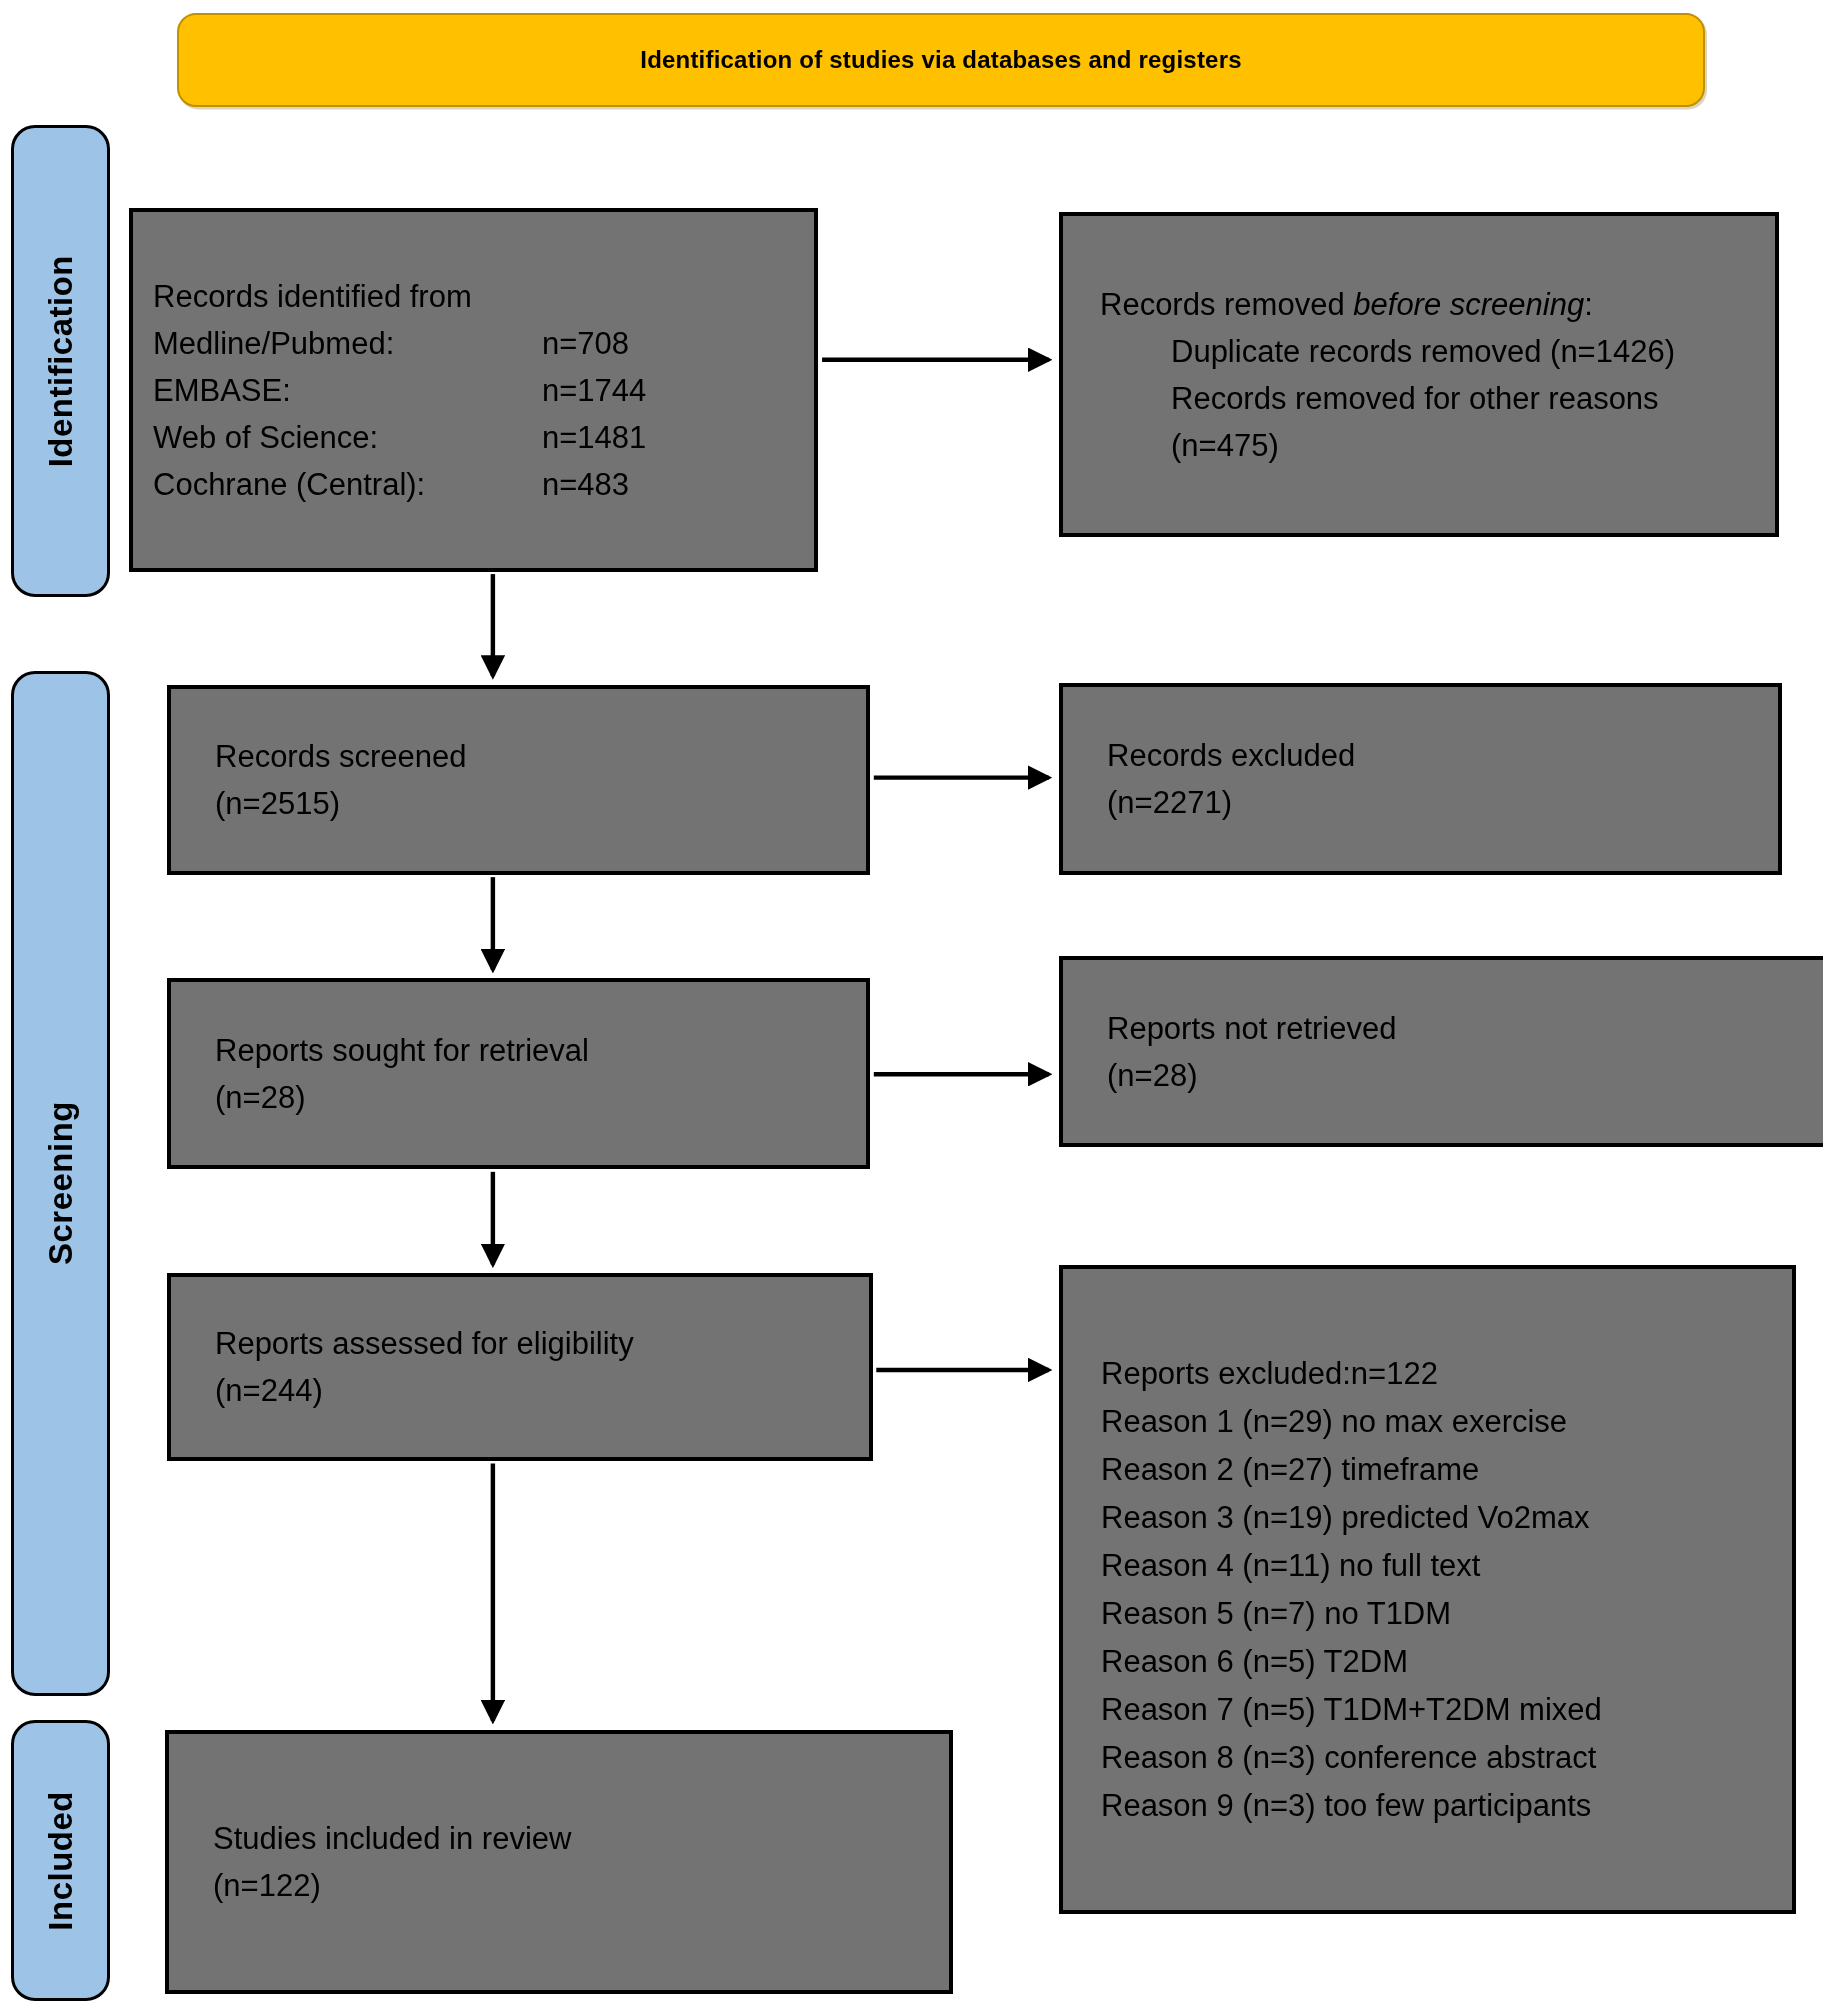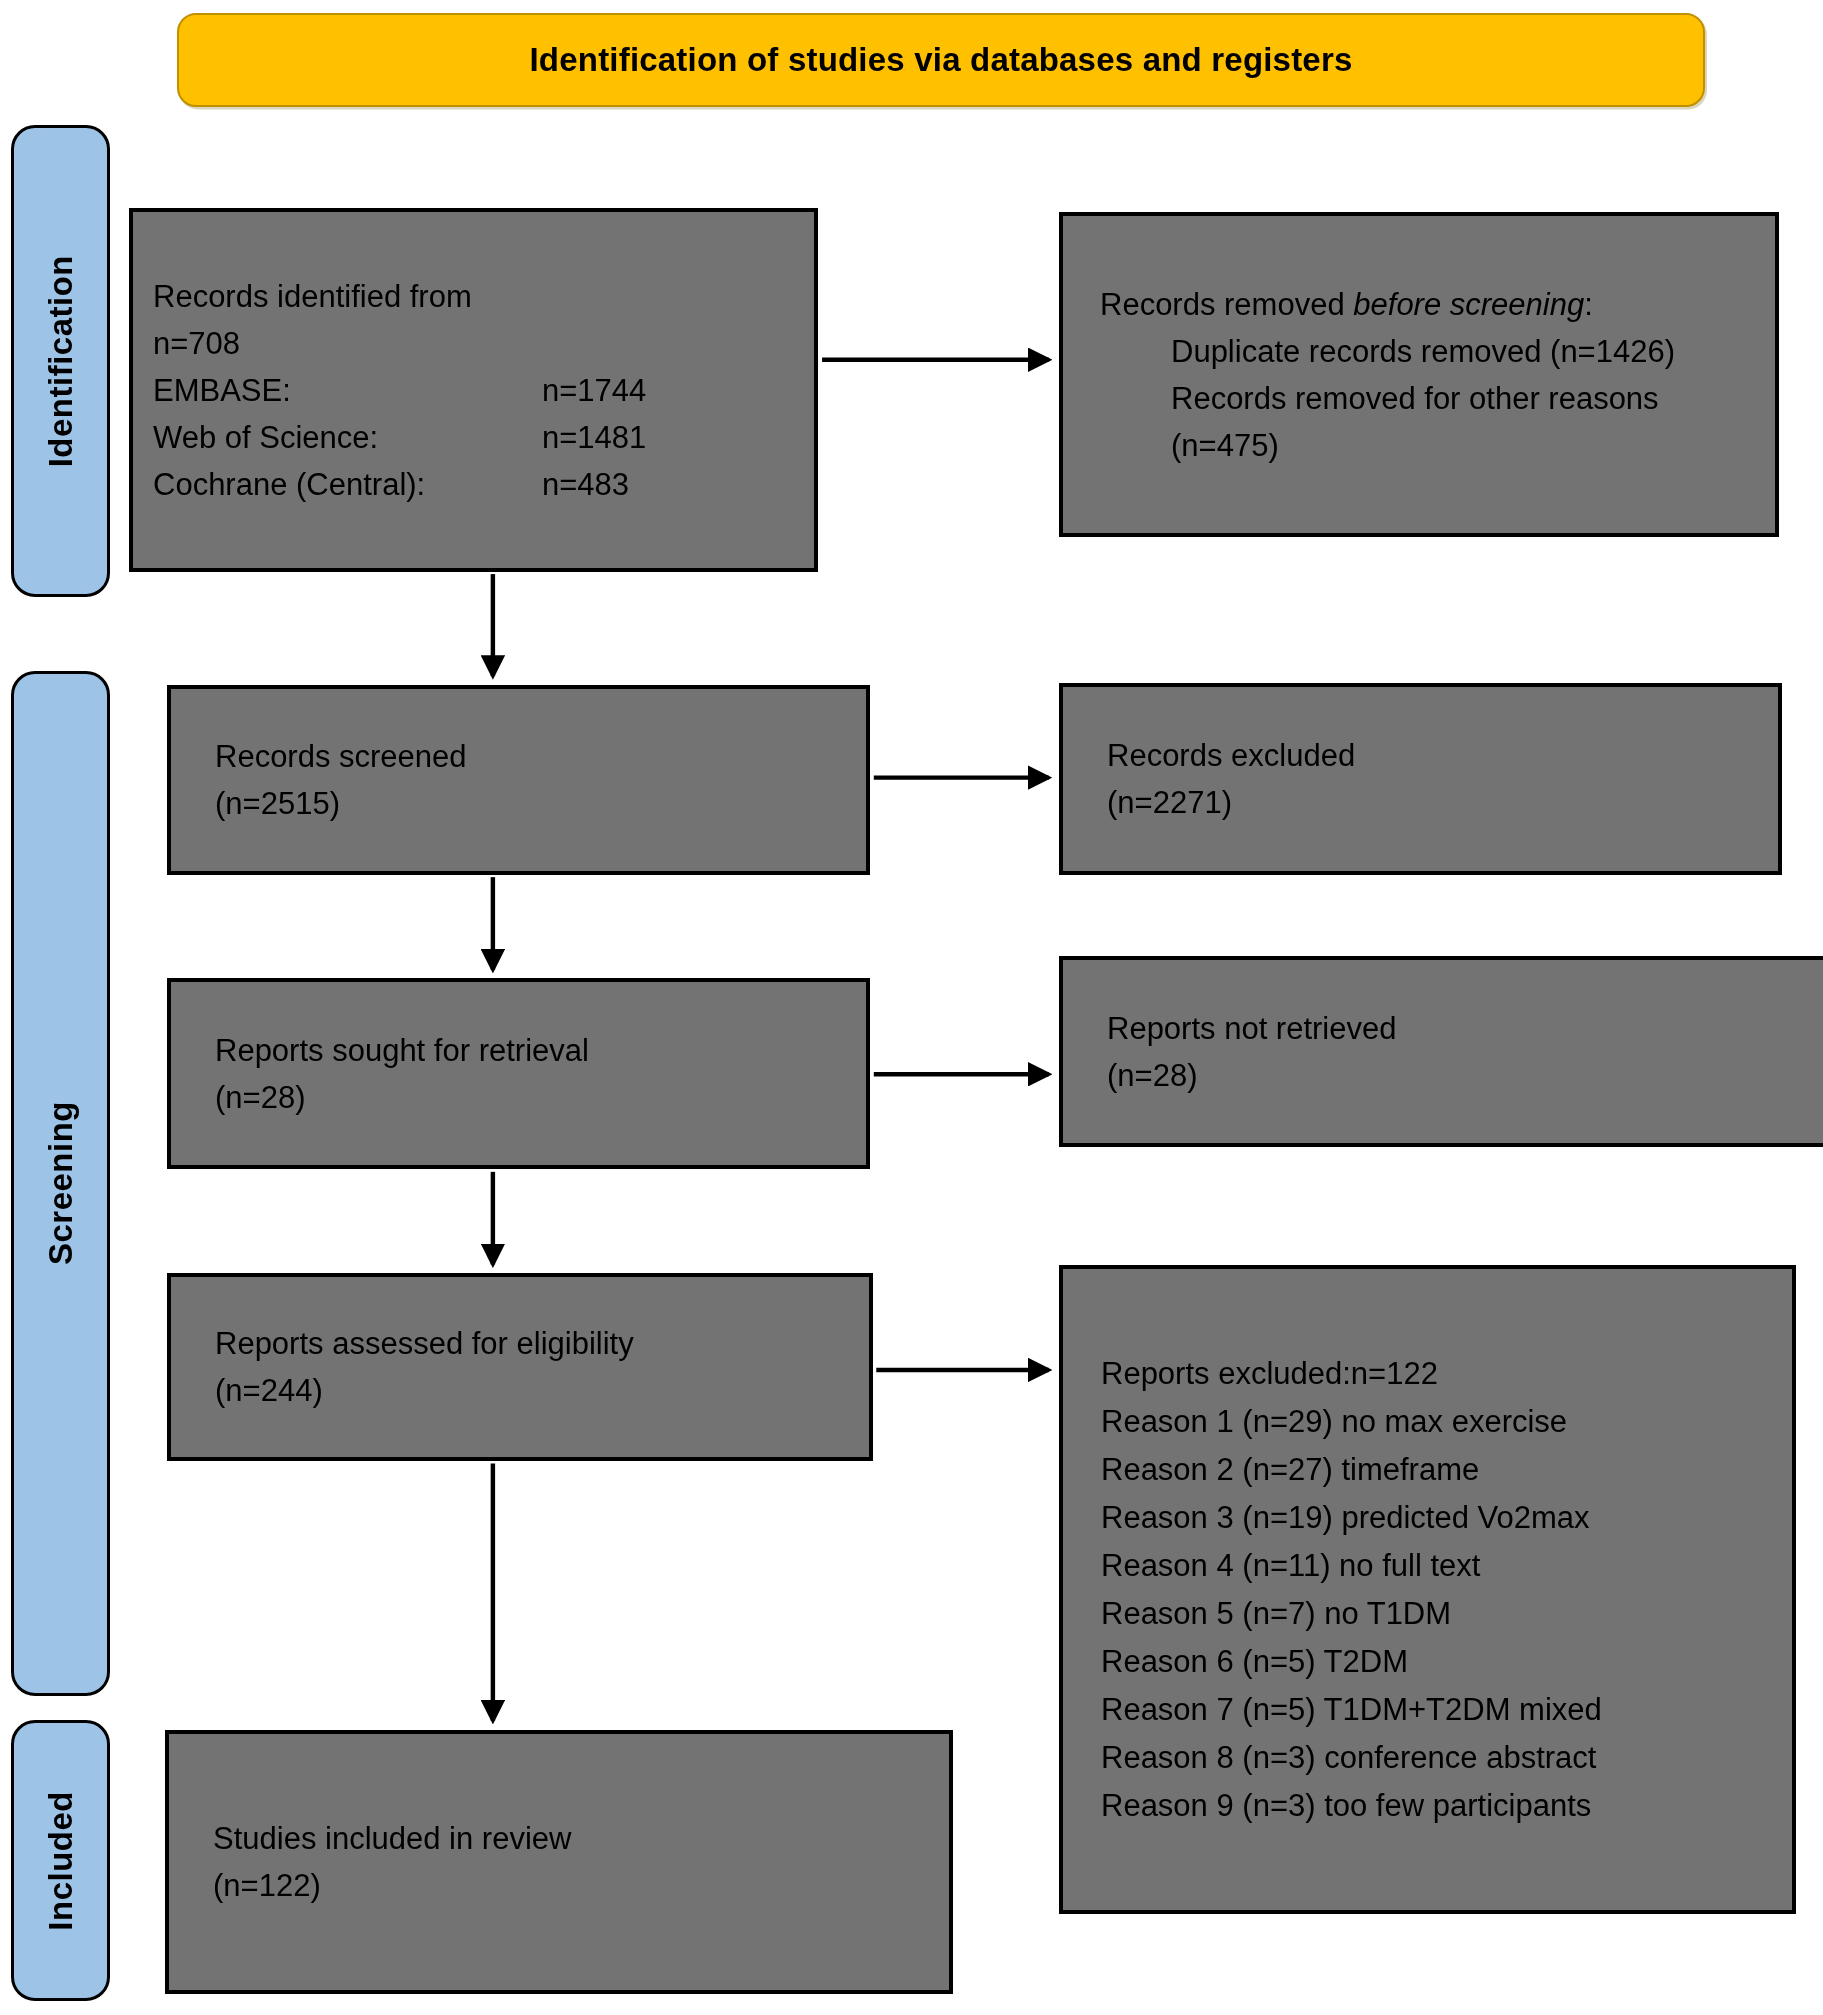--- a/index.html
+++ b/index.html
@@ -12,21 +12,21 @@
 
   
   .banner{
     left:177px;top:13px;width:1528px;height:94px;
     background:var(--banner,#FFC000);
     border:2.5px solid var(--banner-border,#BF9000);
     border-radius:19px;
     display:flex;align-items:center;justify-content:center;
     box-shadow:2px 2.5px 0 rgba(120,90,0,0.25);
   }
-  .banner span{font-size:33px;font-weight:bold;letter-spacing:0.2px;}
+  .banner span{font-size:24px;font-weight:bold;letter-spacing:0.2px;}
 
   
   .stage{
     left:11.3px;width:99px;
     background:var(--stage,#9DC3E6);
     border:3px solid #000;border-radius:24px;
     display:flex;align-items:center;justify-content:center;
   }
   .stage-identification{top:125px;height:472px;}
   .stage-screening{top:671px;height:1025px;}
@@ -85,20 +85,21 @@
     <span class="vtext">Screening</span>
   </div>
   <div class="abs stage stage-included">
     <span class="vtext">Included</span>
   </div>
 
   <div class="abs box box-identified">
     <div class="box-inner">
       <div class="line">Records identified from</div>
       <div class="srcrow">
+        <span class="srcname">Medline/Pubmed:</span>
         <span class="srccount">n=708</span>
       </div>
       <div class="srcrow">
         <span class="srcname">EMBASE:</span>
         <span class="srccount">n=1744</span>
       </div>
       <div class="srcrow">
         <span class="srcname">Web of Science:</span>
         <span class="srccount">n=1481</span>
       </div>

